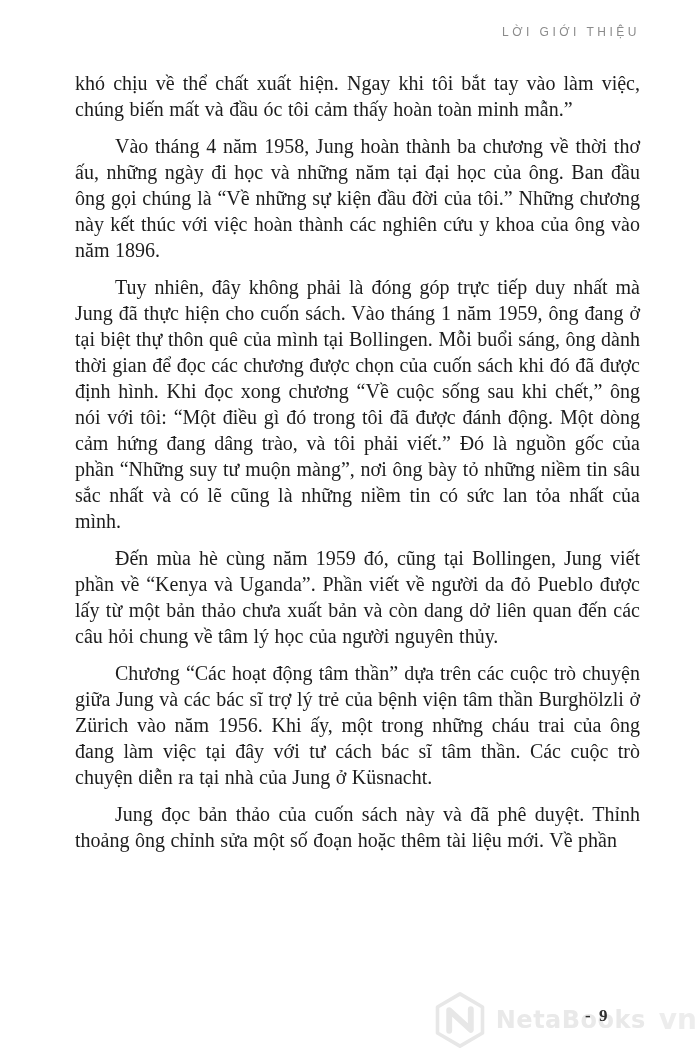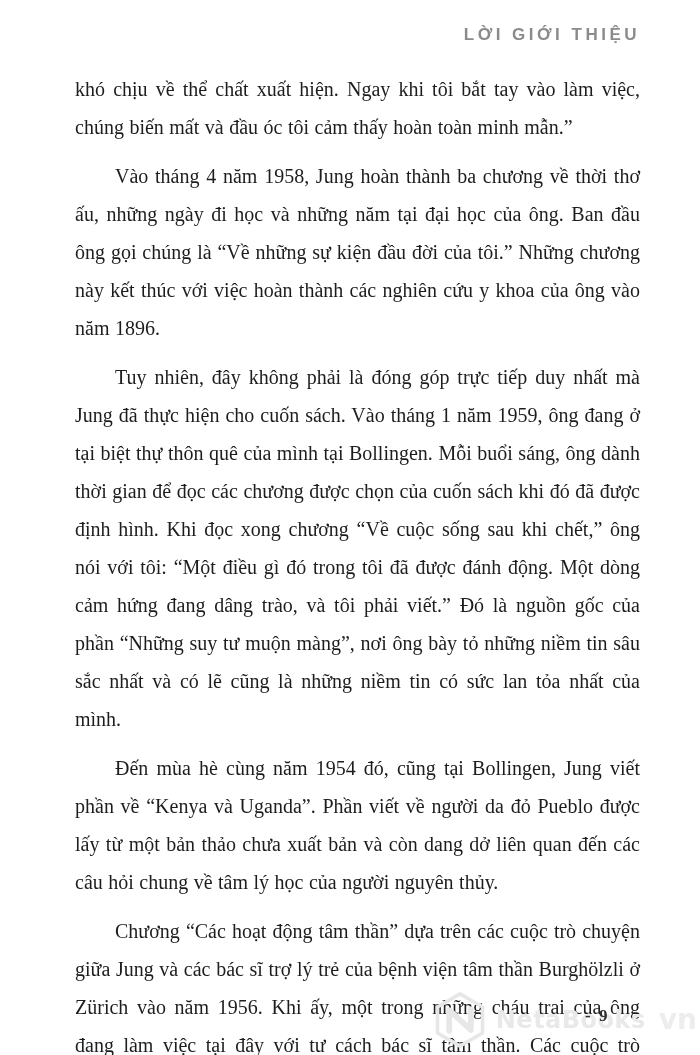--- a/index.html
+++ b/index.html
@@ -13,36 +13,36 @@
   .page {
     position: absolute;
     inset: 0;
     background: #ffffff;
   }
   .running-header {
     position: absolute;
     top: 25px;
     right: 60px;
     font-family: "Liberation Sans", sans-serif;
-    font-size: 17px;
-    font-weight: 700;
+    font-size: 12px;
+    font-weight: 400;
     letter-spacing: 3.5px;
     color: #8b8b8b;
   }
   .body-text {
     position: absolute;
     top: 70px;
     left: 75px;
     width: 565px;
     color: #1d1d1d;
     text-align: justify;
   }
   .para {
     font-size: 20px;
-    line-height: 38px;
+    line-height: 26px;
     text-indent: 40px;
     margin-bottom: 11px;
     word-spacing: 0.5px;
   }
   .para:first-child { text-indent: 0; }
   .watermark {
     position: absolute;
     right: 3px;
     bottom: 6px;
     display: flex;
@@ -84,21 +84,21 @@
 <body>
 
 <div class="page">
 
   <div class="running-header">LỜI GIỚI THIỆU</div>
 
   <div class="body-text">
       <p class="para">khó chịu về thể chất xuất hiện. Ngay khi tôi bắt tay vào làm việc, chúng biến mất và đầu óc tôi cảm thấy hoàn toàn minh mẫn.”</p>
       <p class="para">Vào tháng 4 năm 1958, Jung hoàn thành ba chương về thời thơ ấu, những ngày đi học và những năm tại đại học của ông. Ban đầu ông gọi chúng là “Về những sự kiện đầu đời của tôi.” Những chương này kết thúc với việc hoàn thành các nghiên cứu y khoa của ông vào năm 1896.</p>
       <p class="para">Tuy nhiên, đây không phải là đóng góp trực tiếp duy nhất mà Jung đã thực hiện cho cuốn sách. Vào tháng 1 năm 1959, ông đang ở tại biệt thự thôn quê của mình tại Bollingen. Mỗi buổi sáng, ông dành thời gian để đọc các chương được chọn của cuốn sách khi đó đã được định hình. Khi đọc xong chương “Về cuộc sống sau khi chết,” ông nói với tôi: “Một điều gì đó trong tôi đã được đánh động. Một dòng cảm hứng đang dâng trào, và tôi phải viết.” Đó là nguồn gốc của phần “Những suy tư muộn màng”, nơi ông bày tỏ những niềm tin sâu sắc nhất và có lẽ cũng là những niềm tin có sức lan tỏa nhất của mình.</p>
-      <p class="para">Đến mùa hè cùng năm 1954 đó, cũng tại Bollingen, Jung viết phần về “Kenya và Uganda”. Phần viết về người da đỏ Pueblo được lấy từ một bản thảo chưa xuất bản và còn dang dở liên quan đến các câu hỏi chung về tâm lý học của người nguyên thủy.</p>
+      <p class="para">Đến mùa hè cùng năm 1959 đó, cũng tại Bollingen, Jung viết phần về “Kenya và Uganda”. Phần viết về người da đỏ Pueblo được lấy từ một bản thảo chưa xuất bản và còn dang dở liên quan đến các câu hỏi chung về tâm lý học của người nguyên thủy.</p>
       <p class="para">Chương “Các hoạt động tâm thần” dựa trên các cuộc trò chuyện giữa Jung và các bác sĩ trợ lý trẻ của bệnh viện tâm thần Burghölzli ở Zürich vào năm 1956. Khi ấy, một trong những cháu trai của ông đang làm việc tại đây với tư cách bác sĩ tâm thần. Các cuộc trò chuyện diễn ra tại nhà của Jung ở Küsnacht.</p>
       <p class="para">Jung đọc bản thảo của cuốn sách này và đã phê duyệt. Thỉnh thoảng ông chỉnh sửa một số đoạn hoặc thêm tài liệu mới. Về phần</p>
     </div>
 
   <div class="watermark">
     <svg class="wm-logo" viewBox="0 0 60 64" aria-hidden="true">
       <path d="M30 3 L55 17.5 L55 46.5 L30 61 L5 46.5 L5 17.5 Z" fill="none" stroke="#e7e7e7" stroke-width="4" stroke-linejoin="round"></path>
       <path d="M18 44 L18 21 L42 43 L42 20" fill="none" stroke="#e7e7e7" stroke-width="6.5" stroke-linecap="round" stroke-linejoin="round"></path>
     </svg>
     <span class="wm-brand">NetaBooks</span>

